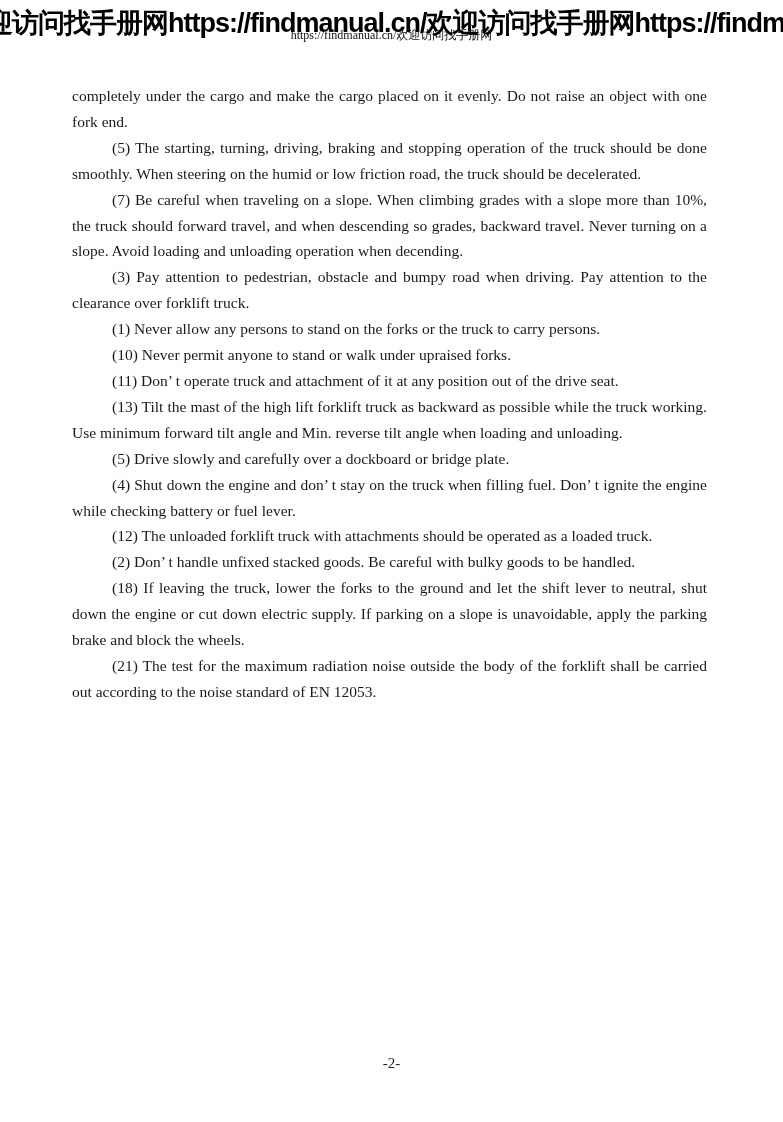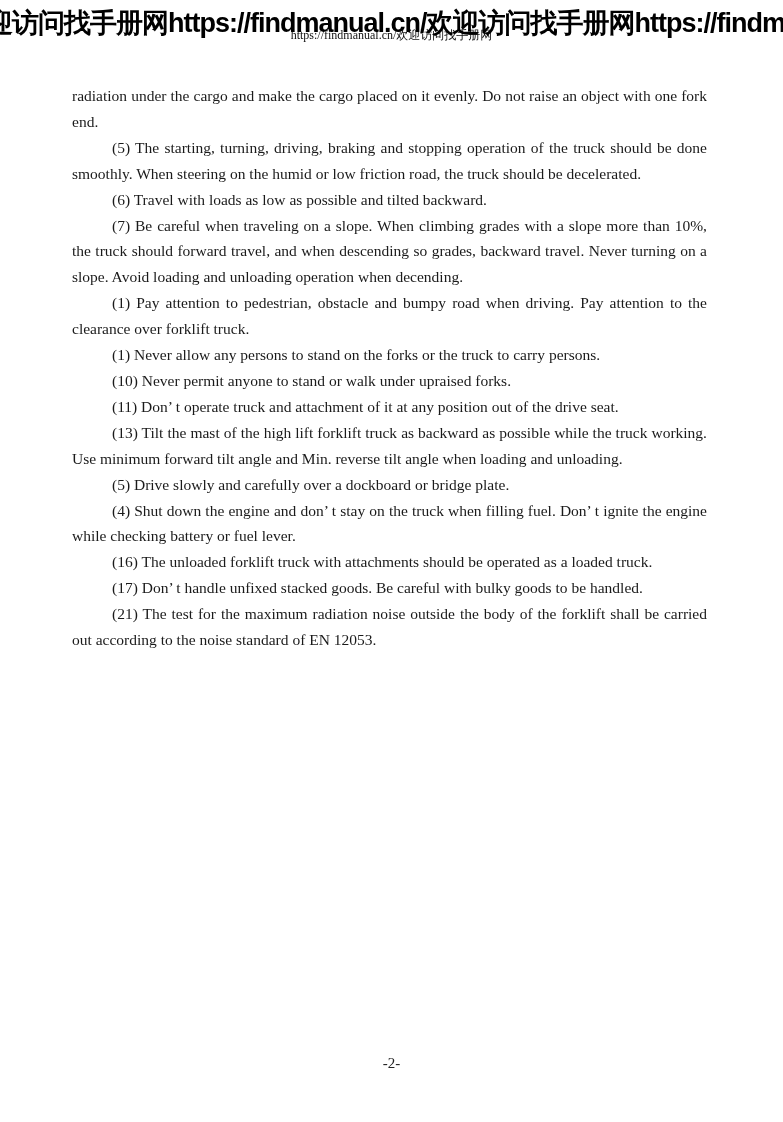--- a/index.html
+++ b/index.html
@@ -63,29 +63,29 @@
   }
 </style>
 </head>
 <body>
 
 <div class="watermark-small">https://findmanual.cn/欢迎访问找手册网</div>
 
 <div class="watermark-big">欢迎访问找手册网https://findmanual.cn/欢迎访问找手册网https://findmanual.cn/欢迎访问找手册网https://findmanual.cn/</div>
 
 <div class="content">
-  <p class="no-indent">radiation under the cargo and make the cargo placed on it evenly. Do not raise an object with one fork end.</p>
+  <p class="no-indent">completely under the cargo and make the cargo placed on it evenly. Do not raise an object with one fork end.</p>
   <p>(5) The starting, turning, driving, braking and stopping operation of the truck should be done smoothly. When steering on the humid or low friction road, the truck should be decelerated.</p>
-  <p>(6) Travel with loads as low as possible and tilted backward.</p>
   <p>(7) Be careful when traveling on a slope. When climbing grades with a slope more than 10%, the truck should forward travel, and when descending so grades, backward travel. Never turning on a slope. Avoid loading and unloading operation when decending.</p>
-  <p>(1) Pay attention to pedestrian, obstacle and bumpy road when driving. Pay attention to the clearance over forklift truck.</p>
+  <p>(3) Pay attention to pedestrian, obstacle and bumpy road when driving. Pay attention to the clearance over forklift truck.</p>
   <p>(1) Never allow any persons to stand on the forks or the truck to carry persons.</p>
   <p>(10) Never permit anyone to stand or walk under upraised forks.</p>
   <p>(11) Don’ t operate truck and attachment of it at any position out of the drive seat.</p>
   <p>(13) Tilt the mast of the high lift forklift truck as backward as possible while the truck working. Use minimum forward tilt angle and Min. reverse tilt angle when loading and unloading.</p>
   <p>(5) Drive slowly and carefully over a dockboard or bridge plate.</p>
   <p>(4) Shut down the engine and don’ t stay on the truck when filling fuel. Don’ t ignite the engine while checking battery or fuel lever.</p>
-  <p>(16) The unloaded forklift truck with attachments should be operated as a loaded truck.</p>
-  <p>(17) Don’ t handle unfixed stacked goods. Be careful with bulky goods to be handled.</p>
+  <p>(12) The unloaded forklift truck with attachments should be operated as a loaded truck.</p>
+  <p>(2) Don’ t handle unfixed stacked goods. Be careful with bulky goods to be handled.</p>
+  <p>(18) If leaving the truck, lower the forks to the ground and let the shift lever to neutral, shut down the engine or cut down electric supply. If parking on a slope is unavoidable, apply the parking brake and block the wheels.</p>
   <p>(21) The test for the maximum radiation noise outside the body of the forklift shall be carried out according to the noise standard of EN 12053.</p>
 </div>
 
 <div class="page-number">-2-</div>
 
 </body></html>

